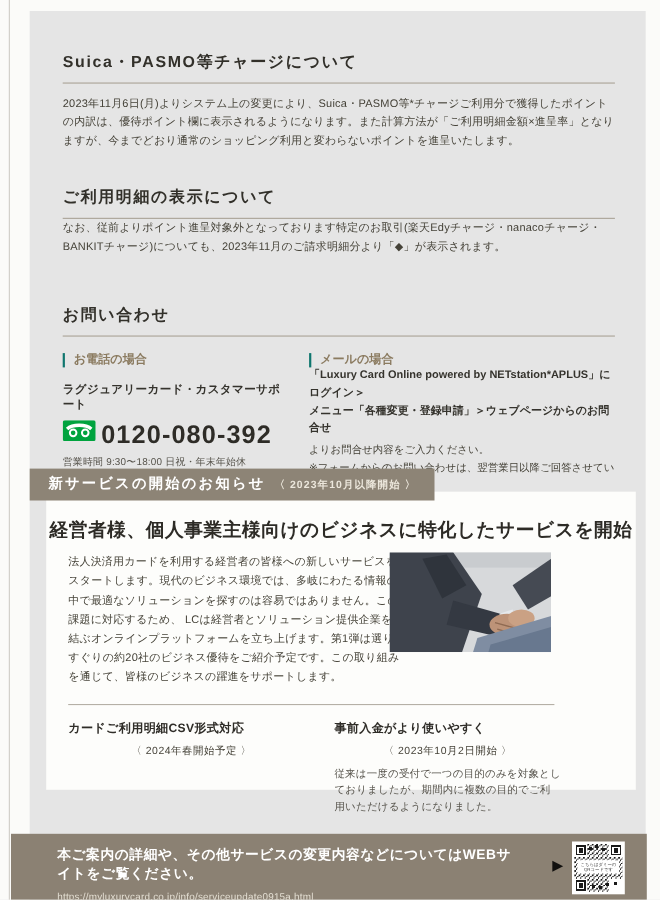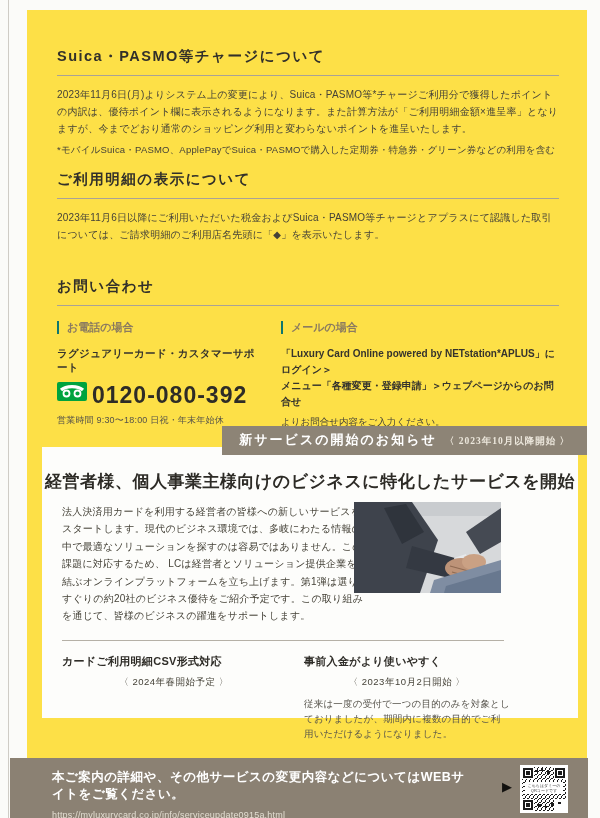--- a/index.html
+++ b/index.html
@@ -3,21 +3,21 @@
 <meta charset="utf-8">
 <style>
   * { margin:0; padding:0; box-sizing:border-box; }
   html,body { width:600px; height:818px; }
   body {
     font-family:"Liberation Sans","DejaVu Sans",sans-serif;
     background:#fbfbf9; position:relative; overflow:hidden;
     color:#3b3933;
   }
   .window-edge { position:absolute; left:8px; top:0; width:1px; height:100%; background:#cfccc6; }
-  .content-bg { position:absolute; left:27px; top:10px; width:560px; height:808px; background:#fde047; }
+  .content-bg { position:absolute; left:27px; top:10px; width:560px; height:808px; background:#e5e5e5; }
 
   .section { position:absolute; left:30px; width:502px; }
   .sec-title {
     font-size:14.5px; font-weight:bold; letter-spacing:1.5px; color:#32302a;
     padding-bottom:9px; border-bottom:1px solid #a9a296;
   }
   .body-text { font-size:10px; line-height:1.72; color:#454238; margin-top:10px; letter-spacing:0.2px; }
   .note-text { font-size:9.5px; color:#454238; margin-top:6px; letter-spacing:0.2px; }
 
   .sec-suica { top:37px; }
@@ -28,25 +28,25 @@
   .contact-col-phone { width:208px; flex:0 0 208px; }
   .contact-col-mail { flex:1; padding-left:16px; }
   .contact-label {
     font-size:11px; font-weight:bold; color:#8b7b60;
     border-left:2px solid #0f766e; padding-left:8px; line-height:1.2;
   }
   .support-name { font-size:10.5px; font-weight:bold; color:#35332d; margin-top:13px; letter-spacing:0.3px; }
   .phone-row { display:flex; align-items:flex-start; margin-top:7px; }
   .phone-number { font-size:23px; font-weight:bold; color:#2e2c27; letter-spacing:1px; margin-left:5px; }
   .phone-hours { font-size:9px; color:#55524a; margin-top:5px; letter-spacing:0.2px; }
-  .mail-bold { font-size:10px; font-weight:bold; color:#35332d; line-height:1.6; margin-top:12px; }
+  .mail-bold { font-size:10px; font-weight:bold; color:#35332d; line-height:1.6; }
   .mail-line { font-size:9.5px; color:#454238; line-height:1.65; }
   .mail-line.first { margin-top:4px; }
 
-  .banner-wrap { position:absolute; top:416px; left:0; width:100%; text-align:right; z-index:3;font-family:Liberation Serif, serif; }
+  .banner-wrap { position:absolute; top:416px; left:0; width:100%; text-align:left; z-index:3; }
   .banner {
     display:inline-block; background:#8d8476; color:#fff; padding:5px 17px 6px;
     font-size:13px; font-weight:bold; letter-spacing:2px;
   }
   .banner-date { font-size:9.5px; font-weight:bold; color:#ece7dc; letter-spacing:1px; margin-left:8px; }
 
   .card {
     position:absolute; top:437px; left:15px; width:536px; height:271px;
     background:#fdfdfb; z-index:2;
   }
@@ -89,26 +89,25 @@
 </head>
 <body>
 
 <div class="window-edge"></div>
 
 <div class="content-bg">
 
   <div class="section sec-suica">
     <div class="sec-title">Suica・PASMO等チャージについて</div>
     <div class="body-text">2023年11月6日(月)よりシステム上の変更により、Suica・PASMO等*チャージご利用分で獲得したポイントの内訳は、優待ポイント欄に表示されるようになります。また計算方法が「ご利用明細金額×進呈率」となりますが、今までどおり通常のショッピング利用と変わらないポイントを進呈いたします。</div>
-    <div class="note-text">*モバイルSuica・PASMO、ApplePayでSuica・PASMOで購入した定期券・特急券・グリーン券などの利用を含む</div>
   </div>
 
   <div class="section sec-meisai">
     <div class="sec-title">ご利用明細の表示について</div>
-    <div class="body-text">2023年11月6日以降にご利用いただいた税金およびSuica・PASMO等チャージとアプラスにて認識した取引については、ご請求明細のご利用店名先頭に「◆」を表示いたします。</div>
+    <div class="body-text" style="margin-top:0;">なお、従前よりポイント進呈対象外となっております特定のお取引(楽天Edyチャージ・nanacoチャージ・BANKITチャージ)についても、2023年11月のご請求明細分より「◆」が表示されます。</div>
   </div>
 
   <div class="section sec-contact">
     <div class="sec-title">お問い合わせ</div>
     <div class="contact-cols">
       <div class="contact-col-phone">
         <div class="contact-label">お電話の場合</div>
         <div class="support-name">ラグジュアリーカード・カスタマーサポート</div>
         <div class="phone-row">
           <span>

